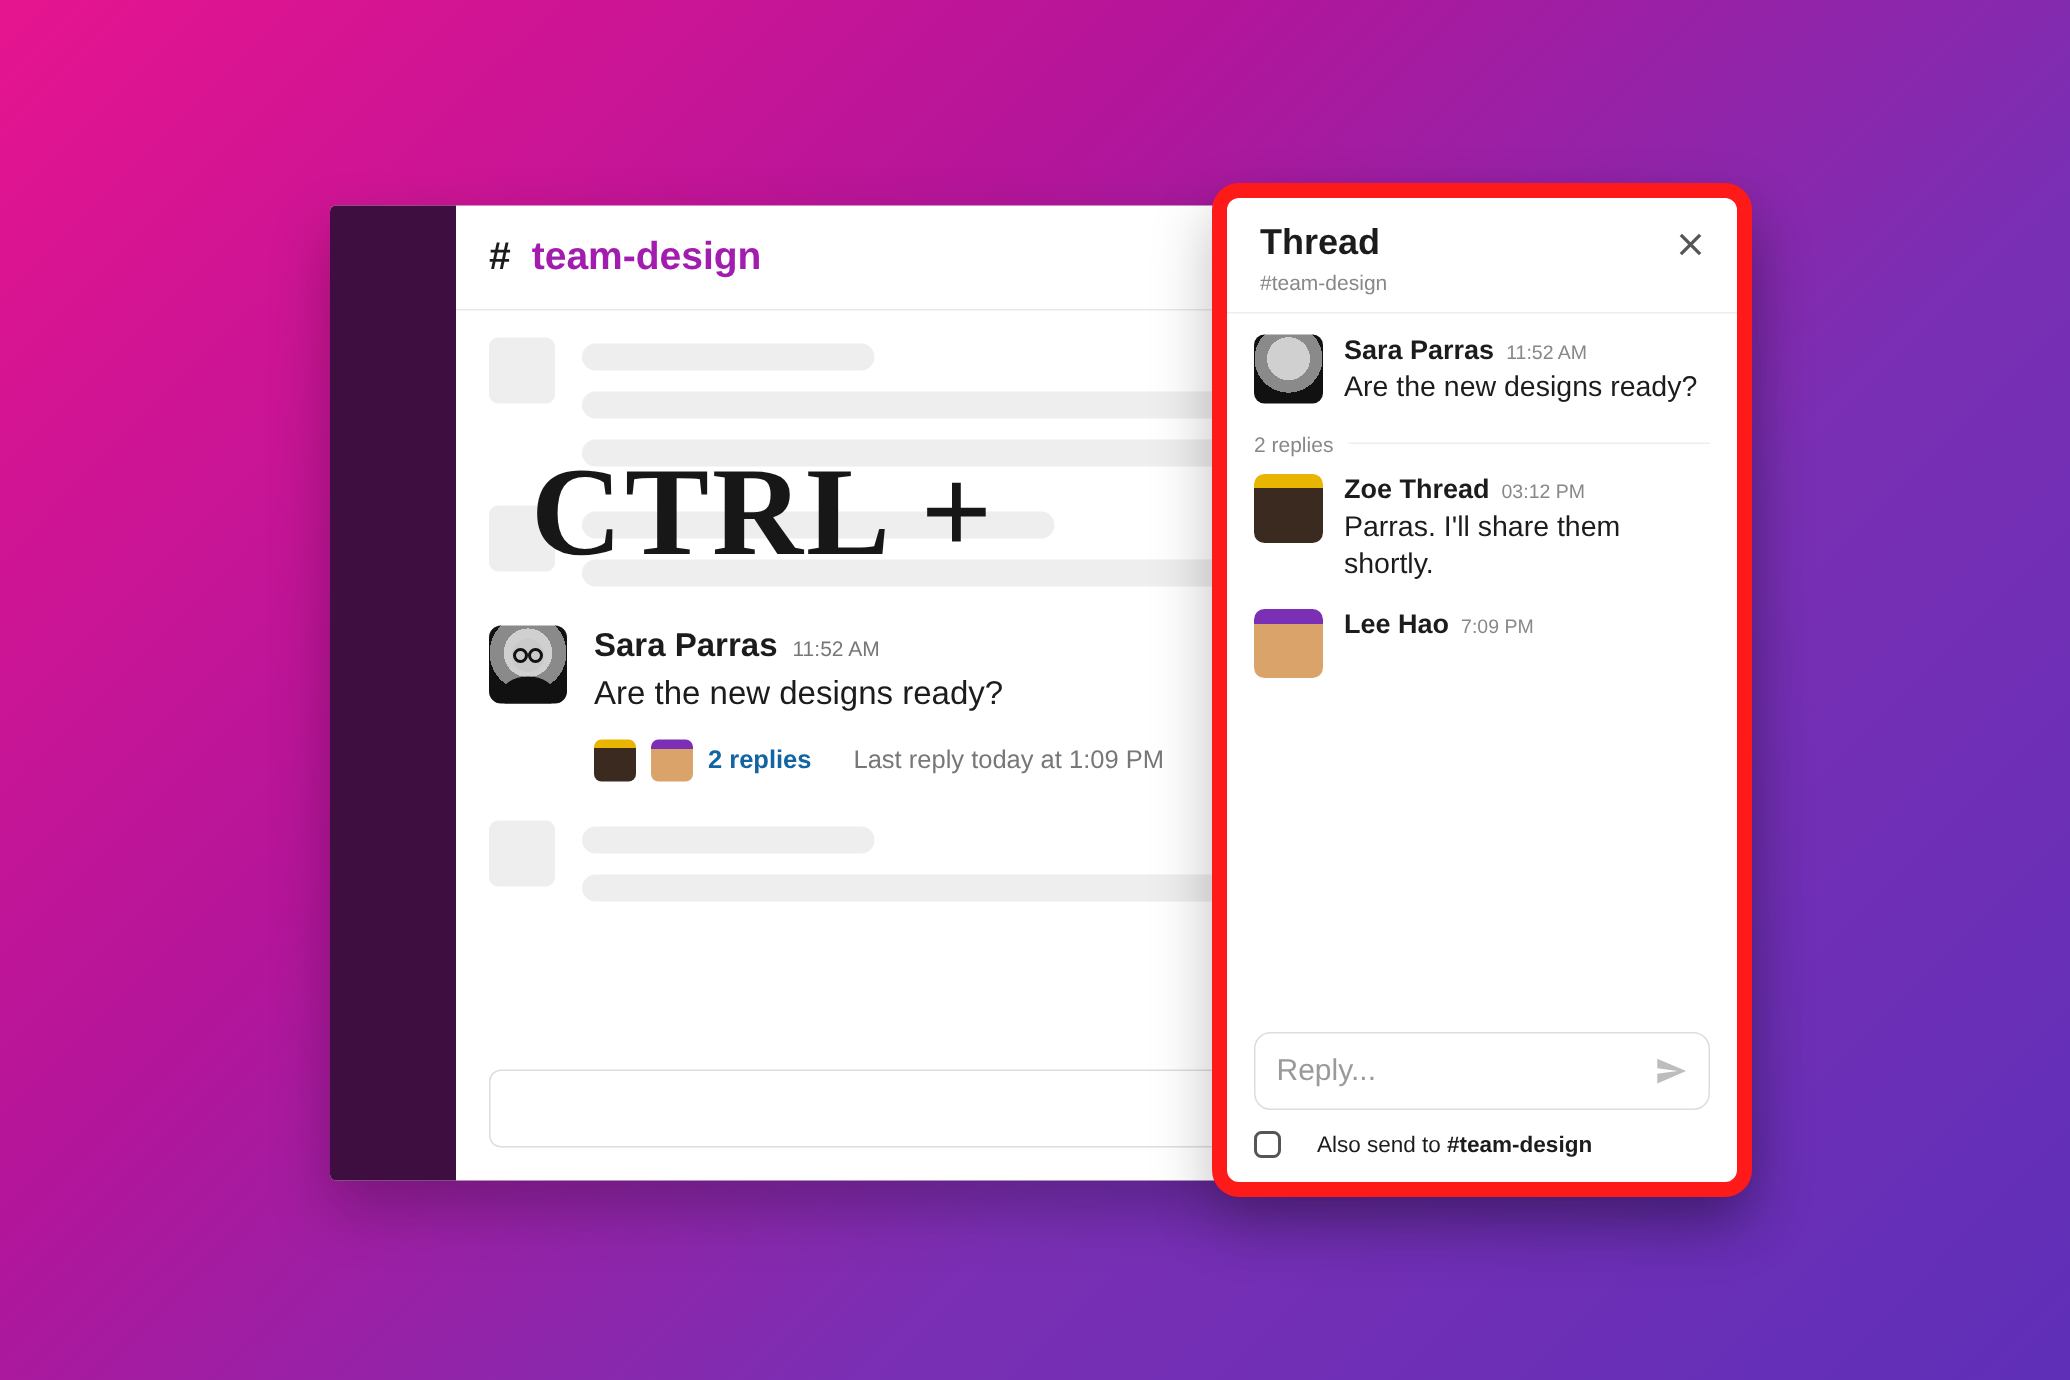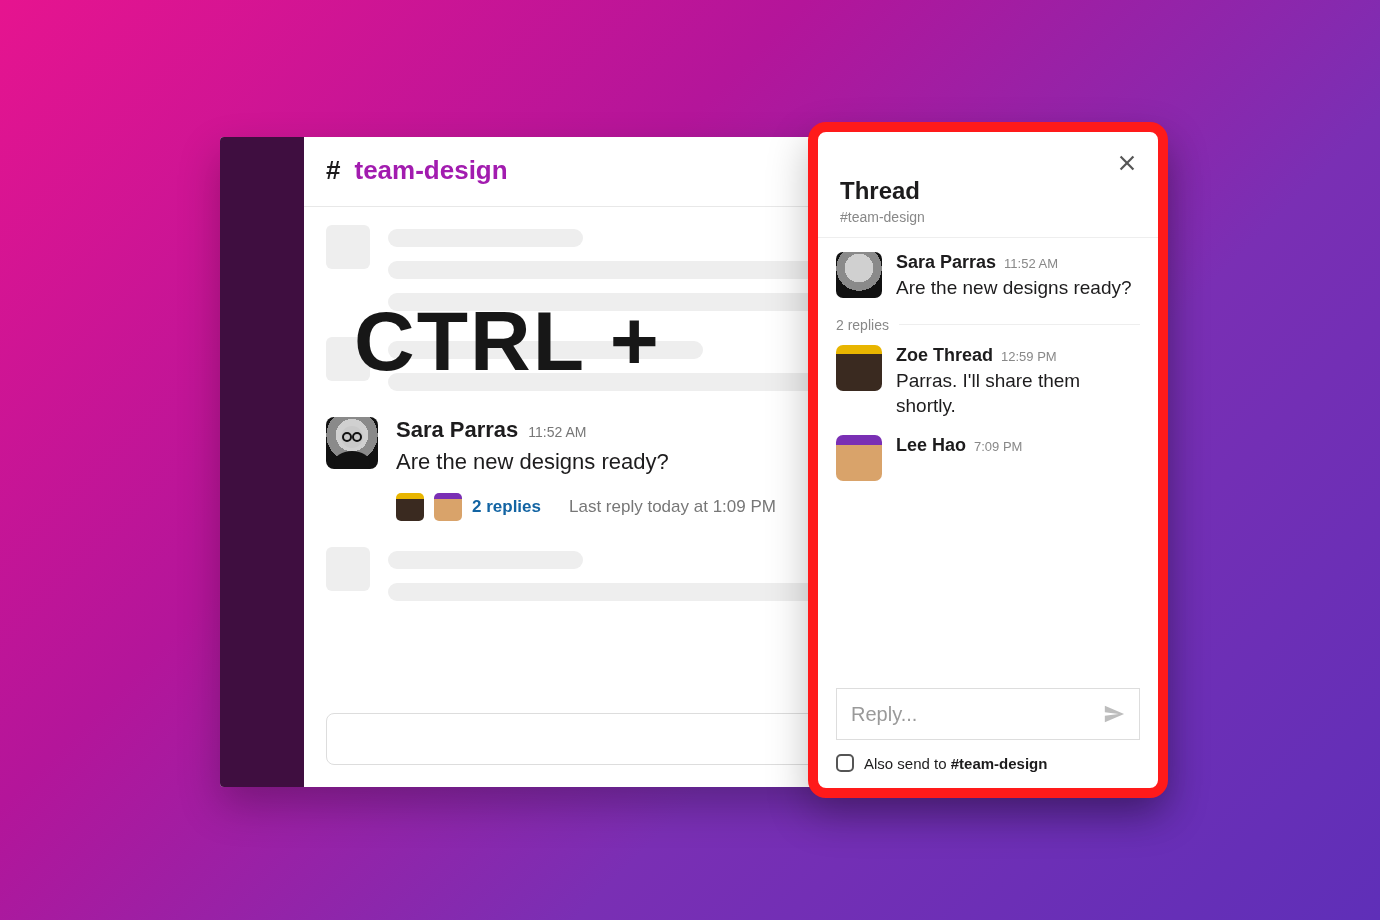--- a/index.html
+++ b/index.html
@@ -99,21 +99,21 @@
     box-shadow: 0 1px 2px rgba(0,0,0,.05);
   }
   .cursor-hand {
     position:absolute; right:-24px; top:8px; font-size:30px;
     filter: drop-shadow(0 1px 0 #000);
   }
 
   .overlay-text {
     position:absolute; left:50px; top:86px;
     font-size:84px; font-weight:900; letter-spacing:2px;
-    color:#171717; font-family: Liberation Sans, sans-serif;
+    color:#171717; font-family: Liberation Serif, serif;
     pointer-events:none;
   }
 
   .composer {
     margin: 20px 22px 22px 22px;
     border:1px solid #ddd; border-radius:8px;
     height:52px; display:flex; align-items:center; justify-content:flex-end;
     padding:0 16px;
   }
   .send-icon { color:#bdbdbd; }
@@ -128,47 +128,47 @@
     border-radius:18px;
     box-shadow: 0 18px 40px rgba(0,0,0,.25);
     display:flex; flex-direction:column;
     z-index:5;
   }
   .thread-header {
     padding:16px 18px 12px 22px;
     border-bottom:1px solid #eee;
     display:flex; align-items:flex-start; justify-content:space-between;
   }
-  .thread-title { font-size:24px; font-weight:800; color:#1d1c1d;margin-top:29px; }
+  .thread-title { font-size:24px; font-weight:800; color:#1d1c1d; }
   .thread-sub { font-size:14px; color:#888; margin-top:4px; }
   .close-x { font-size:24px; color:#555; line-height:1; padding:4px 2px 0 0; cursor:pointer; }
 
   .thread-body { flex:1; padding:14px 18px 0 18px; overflow:auto; }
   .t-msg { display:flex; gap:14px; margin-bottom:16px; }
   .t-av { width:46px; height:46px; border-radius:7px; flex:none; }
   .t-content { flex:1; }
   .t-head { display:flex; align-items:baseline; gap:8px; }
   .t-author { font-size:18px; font-weight:800; color:#1d1c1d; }
   .t-time { font-size:13px; color:#888; }
   .t-text { font-size:19px; color:#1d1c1d; line-height:1.35; margin-top:2px; }
 
   .replies-divider {
     display:flex; align-items:center; gap:10px; margin:2px 0 12px 0;
     color:#888; font-size:14px;
   }
   .replies-divider .line { flex:1; height:1px; background:#eee; }
 
   .thread-composer {
     margin:4px 18px 10px 18px;
-    border:1px solid #ddd; border-radius:0;
+    border:1px solid #ddd; border-radius:11px;
     height:52px; display:flex; align-items:center; justify-content:space-between;
     padding:0 14px; color:#9a9a9a; font-size:20px;
   }
   .also-send {
-    display:flex; align-items:center; gap:10px;
+    display:flex; align-items:center; gap:24px;
     padding:4px 18px 16px 18px; font-size:15px; color:#1d1c1d;
   }
   .also-send .chan { font-weight:700; }
   .chk {
     width:18px; height:18px; border:2px solid #555; border-radius:5px;
   }
 </style>
 </head>
 <body>
 
@@ -291,21 +291,21 @@
       <div class="replies-divider">
         <span>2 replies</span>
         <div class="line"></div>
       </div>
 
       <div class="t-msg">
         <div class="t-av av-zoe"></div>
         <div class="t-content">
           <div class="t-head">
             <span class="t-author">Zoe Thread</span>
-            <span class="t-time">12:59 PM</span>
+            <span class="t-time">03:12 PM</span>
           </div>
           <div class="t-text">Parras. I'll share them shortly.</div>
         </div>
       </div>
 
       <div class="t-msg">
         <div class="t-av av-lee"></div>
         <div class="t-content">
           <div class="t-head">
             <span class="t-author">Lee Hao</span>

